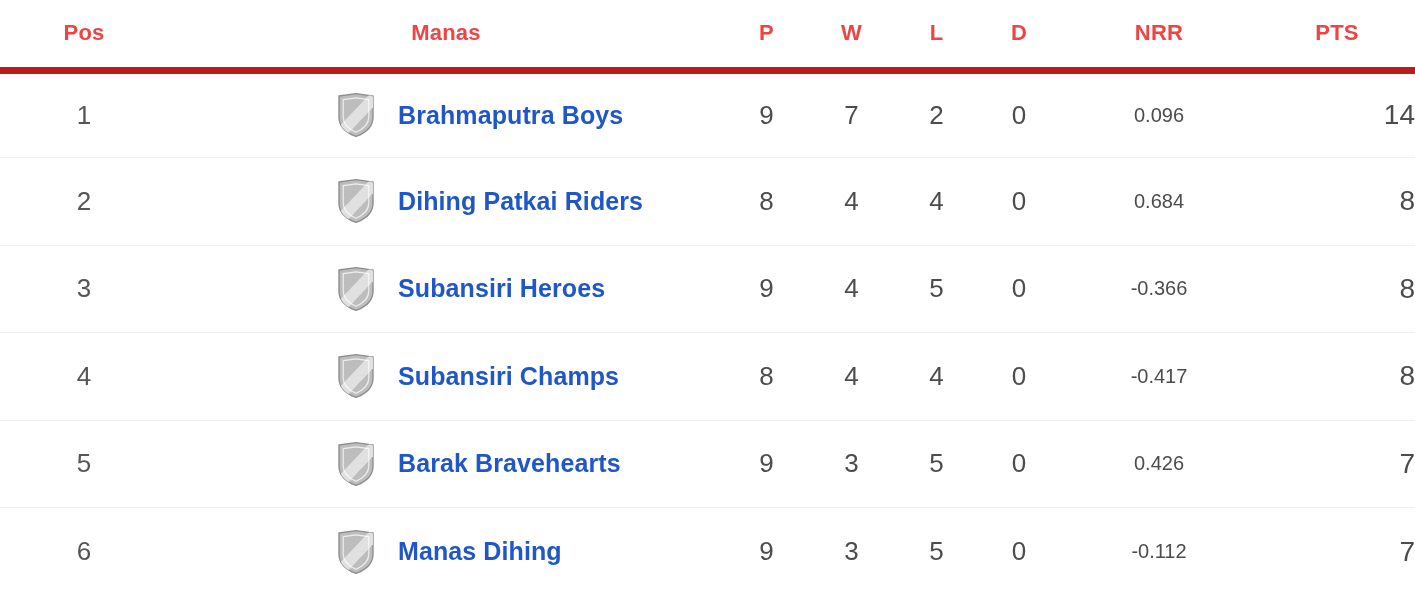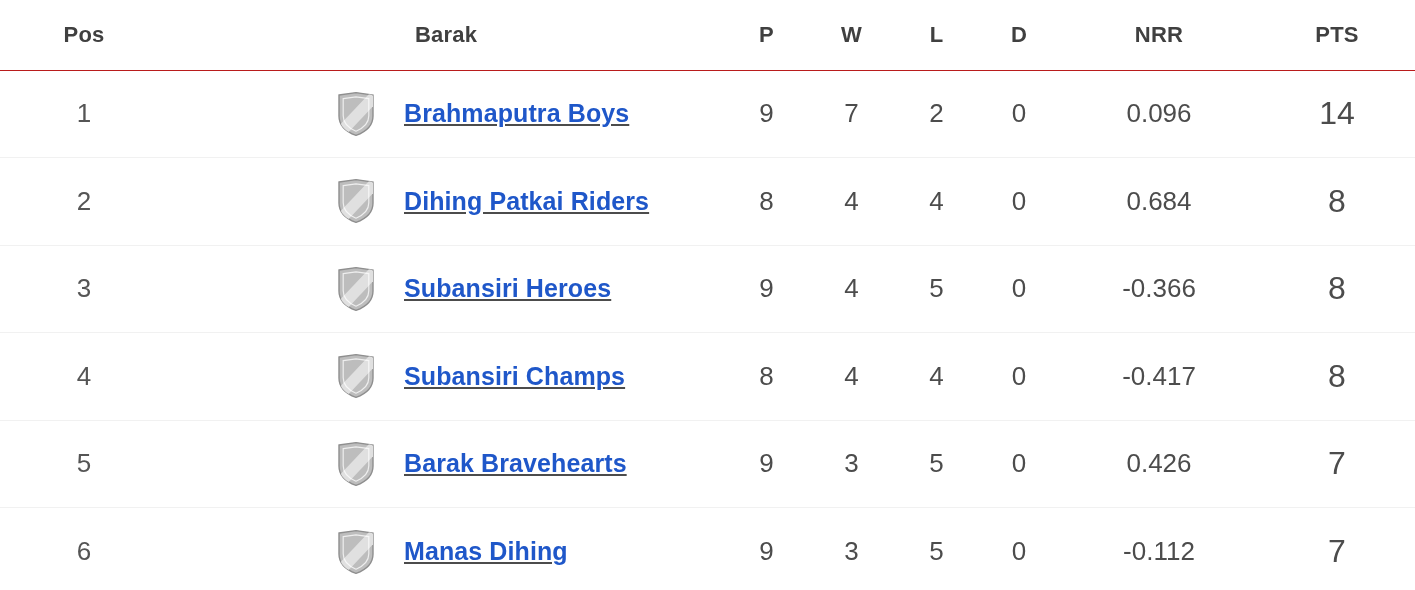--- a/index.html
+++ b/index.html
@@ -26,25 +26,25 @@
   col.c-l    { width:85px; }
   col.c-d    { width:80px; }
   col.c-nrr  { width:200px; }
   col.c-pts  { width:156px; }
 
   
   thead tr { height:70px; }
   thead th {
     font-size:22px;
     font-weight:600;
-    color:#404040;
+    color:#ef4444;
     letter-spacing:0.2px;
     text-align:center;
     vertical-align:middle;
-    border-bottom:1px solid #b91c1c;
+    border-bottom:7px solid #b91c1c;
     padding:0;
   }
 
   
   tbody tr { height:87.5px; }
   tbody tr { border-bottom:1px solid #f1f1f1; }
   tbody tr:last-child { border-bottom:none; }
   tbody td {
     font-size:26px;
     font-weight:400;
@@ -54,61 +54,60 @@
     padding:0;
   }
 
   td.pos-cell { font-size:26px; color:#555555; }
 
   
   td.team-cell { text-align:left; padding-left:0; }
   .team-wrap {
     display:flex;
     align-items:center;
-    gap:10px;
+    gap:4px;
     padding-left:168px;
-    text-decoration:underline;
   }
   .shield-icon {
     width:40px;
     height:46px;
     flex:0 0 40px;
     display:block;
   }
   .team-name {
     margin-left:18px;
     font-size:25px;
     font-weight:700;
     color:#1f57c9;
     letter-spacing:0.1px;
     white-space:nowrap;
     cursor:pointer;
   }
   .num-cell { font-size:26px; }
-  .nrr-cell { font-size:26px; }
-  .pts-cell { font-size:32px; }
+  .nrr-cell { font-size:20px; }
+  .pts-cell { font-size:28px;text-align:right; }
 </style>
 </head>
 <body>
 
 <table class="standings-table">
   <colgroup>
     <col class="c-pos">
       <col class="c-team">
       <col class="c-p">
       <col class="c-w">
     <col class="c-l">
       <col class="c-d">
       <col class="c-nrr">
       <col class="c-pts">
   </colgroup>
   <thead>
     <tr>
       <th>Pos</th>
-      <th>Barak</th>
+      <th>Manas</th>
       <th>P</th>
       <th>W</th>
       <th>L</th>
       <th>D</th>
       <th>NRR</th>
       <th>PTS</th>
     </tr>
   </thead>
   <tbody id="table-body">
   <tr>

